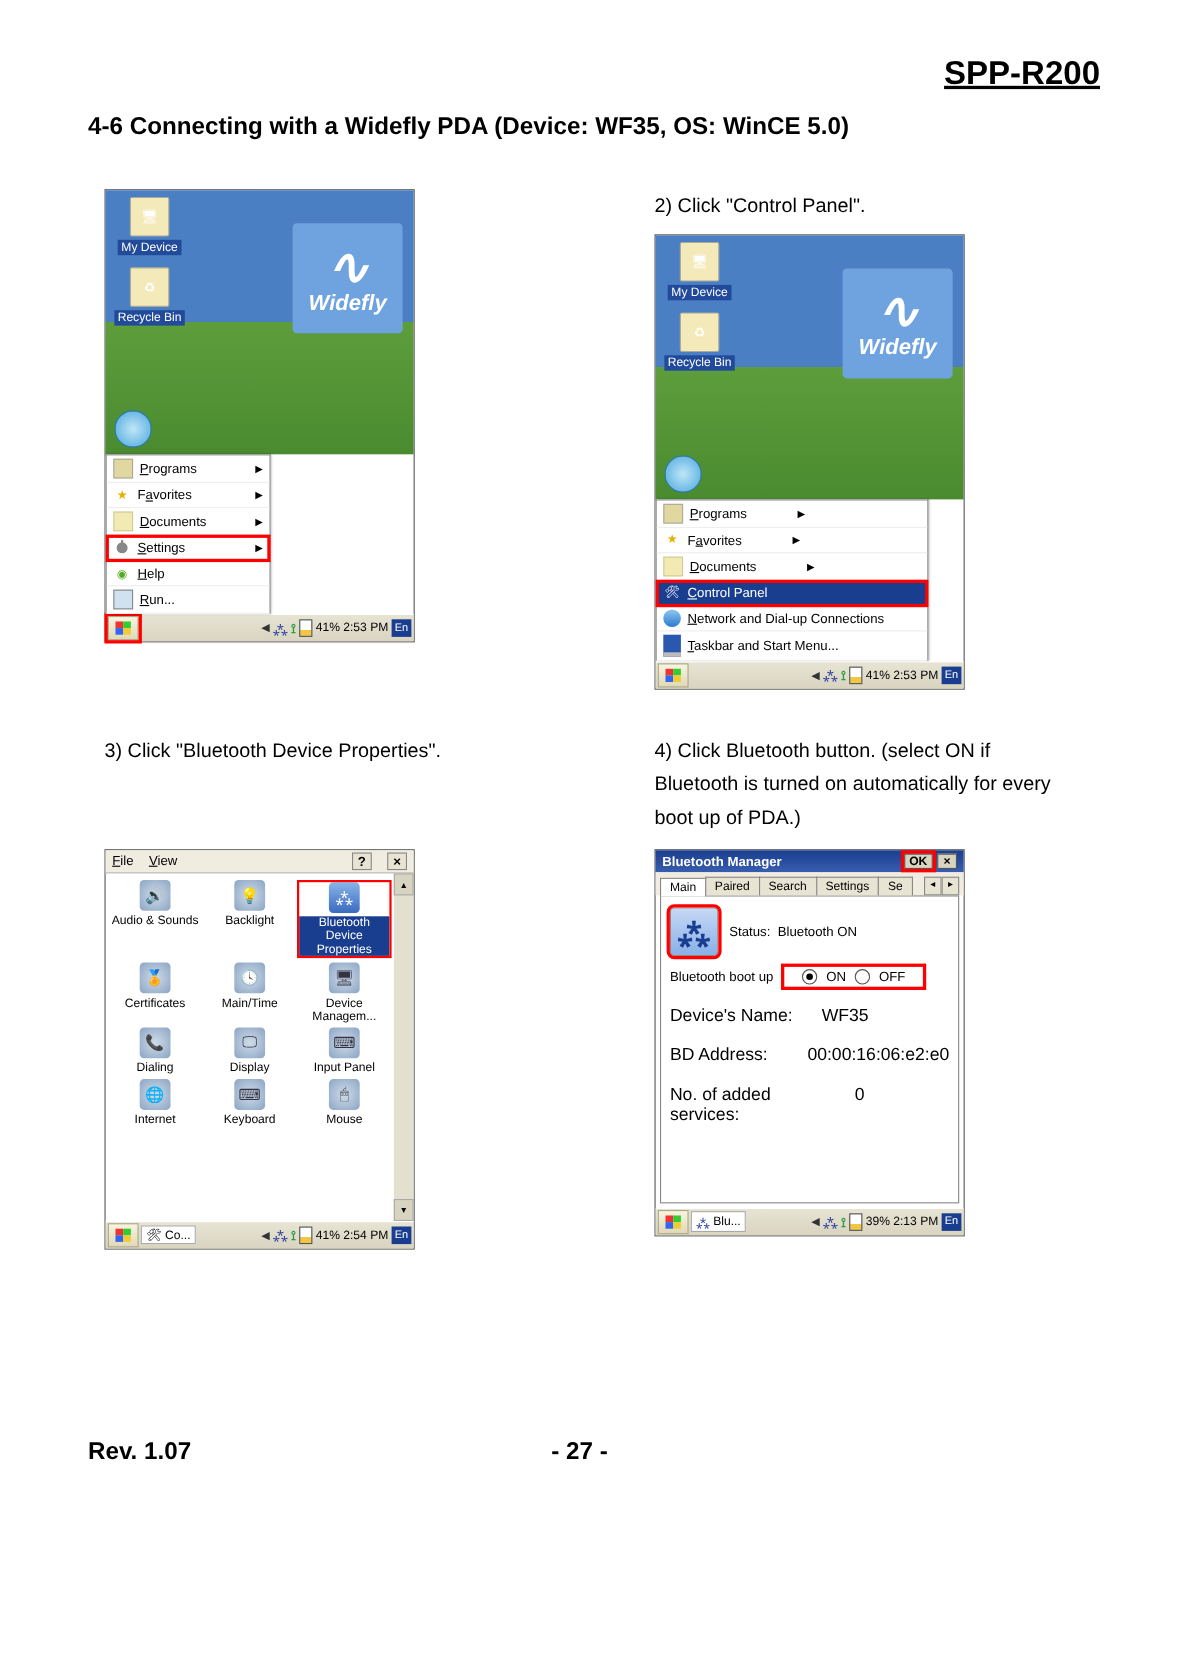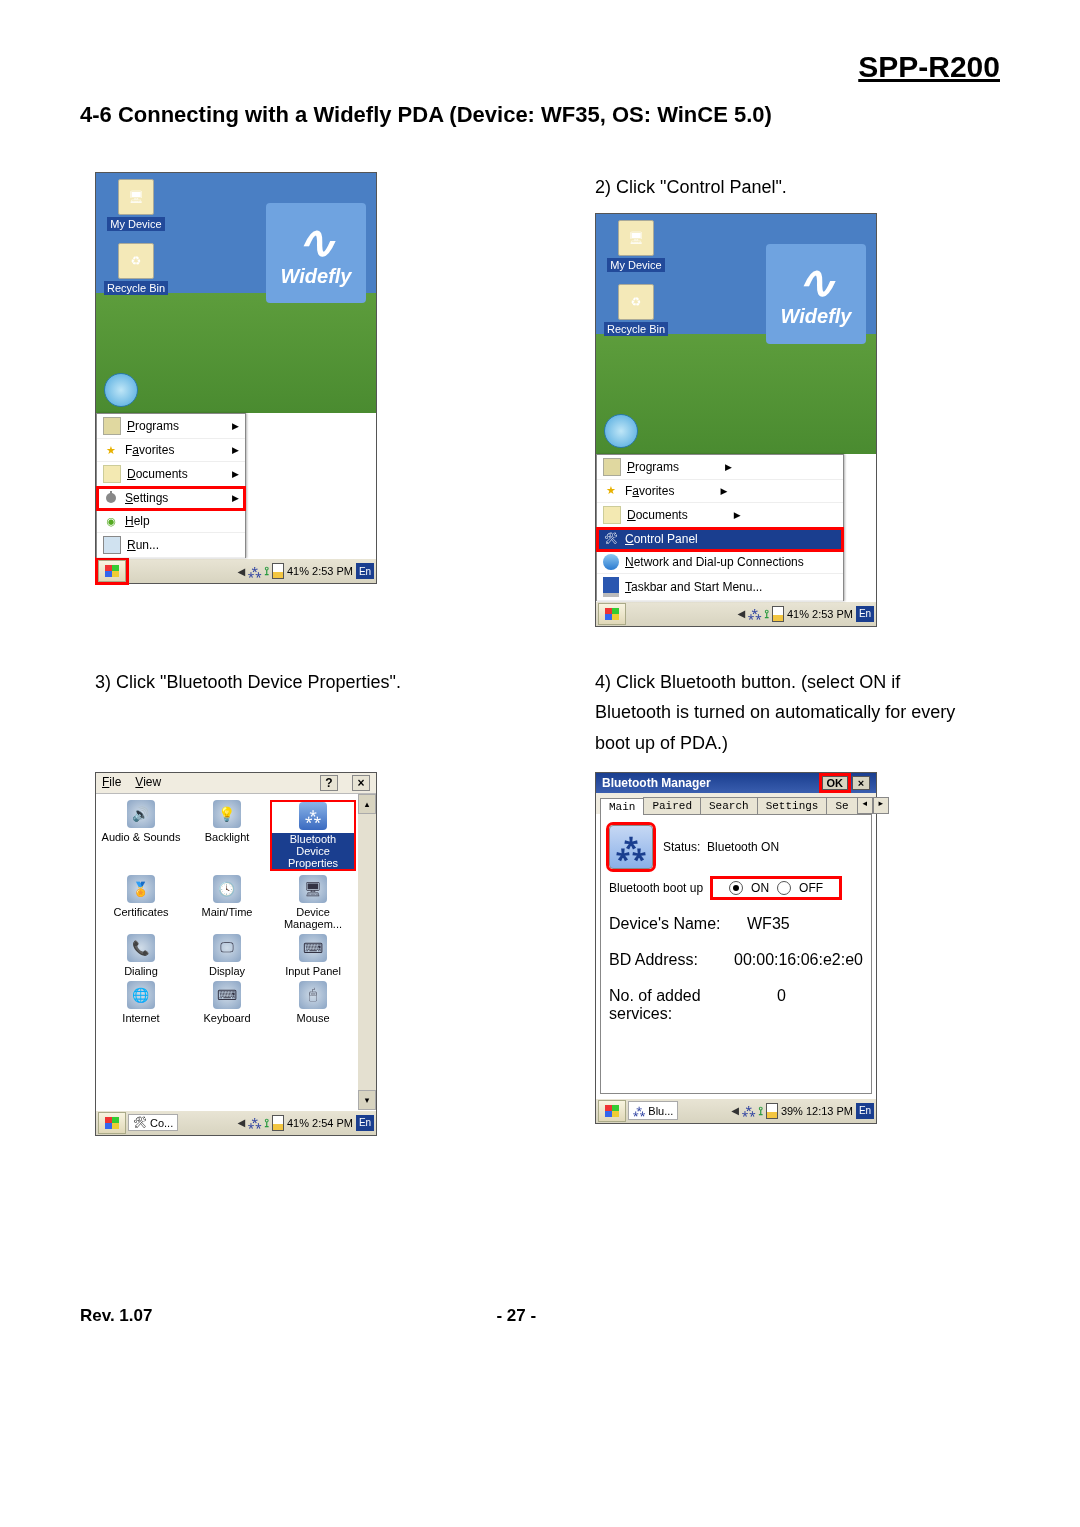--- a/index.html
+++ b/index.html
@@ -177,37 +177,37 @@
 
   
   .bt-title{
     background: linear-gradient(#1a3e8f,#3a5eaf);
     color:#fff; font-weight:bold; padding:3px 6px;
     display:flex; align-items:center;
   }
   .bt-title .ok{ margin-left:auto; background:#d8d4c0;color:#000;border:1px solid #555; padding:0 4px; font-size:11px; outline:3px solid #f00;}
   .bt-title .cls{ background:#d8d4c0;color:#000;border:1px solid #555; width:16px;text-align:center; margin-left:4px;font-size:11px;}
   .bt-tabs{ display:flex; background:#f0ece0; padding:4px 4px 0; font-size:11px; gap:0;}
-  .bt-tabs .tab{ border:1px solid #888; border-bottom:none; padding:2px 8px; background:#e8e4d4; margin-right:-1px;font-family:Liberation Mono, monospace;}
+  .bt-tabs .tab{ border:1px solid #888; border-bottom:none; padding:2px 8px; background:#e8e4d4; margin-right:-1px;}
   .bt-tabs .tab.active{ background:#fff; position:relative; top:1px;}
   .bt-tabs .nav{ margin-left:auto; display:flex;}
   .bt-tabs .nav span{ border:1px solid #888; width:14px; text-align:center; background:#e8e4d4; font-size:9px;}
   .bt-body{ background:#fff; border:1px solid #888; margin:0 4px 4px; padding:10px 8px; height:258px; font-size:12px;}
   .bt-row{ display:flex; align-items:center; gap:10px; margin-bottom:10px;}
   .bt-big-ico{ width:42px;height:42px; background:linear-gradient(#c6d8f4,#8ab0e8); border:1px solid #888; border-radius:4px; display:flex;align-items:center;justify-content:center; color:#1a3e8f; font-size:26px; font-weight:bold;}
   .bt-big-ico.red{ outline:3px solid #f00;}
   .bt-bootup{ display:flex;align-items:center; gap:8px; outline:3px solid #f00; padding:2px 16px;}
   .radio{ width:12px;height:12px;border:1px solid #555;border-radius:50%; display:inline-flex;align-items:center;justify-content:center;}
   .radio.on::after{content:"";width:6px;height:6px;background:#000;border-radius:50%;}
   .bt-field{ display:flex; gap:18px; margin: 18px 0; font-size:16px;}
   .bt-field .lbl{ width:120px;}
 
   .footer {
     display:flex; justify-content:space-between;
-    font-size: 17px; font-weight: bold;
+    font-size: 22px; font-weight: bold;
     margin-top: 170px;
   }
 </style>
 </head>
 <body>
 
 <div class="header-title">SPP-R200</div>
 <div class="section-title">4-6 Connecting with a Widefly PDA (Device: WF35, OS: WinCE 5.0)</div>
 
 <div class="row">
@@ -502,21 +502,21 @@
         <div class="task-app">
             <span style="color:#2a3ea0">⁂</span>
             <span>Blu...</span>
           </div>
         <div class="tray">
           <span class="arrow-l">◀</span>
             <span class="i bt">⁂</span>
             <span class="i wifi">⟟</span>
           <span class="batt"></span>
             <span>39%</span>
-            <span>12:13 PM</span>
+            <span>2:13 PM</span>
           <span class="lang">En</span>
         </div>
       </div>
     </div>
   </div>
 </div>
 
 <div class="footer">
   <span>Rev. 1.07</span>
   <span>- 27 -</span>

